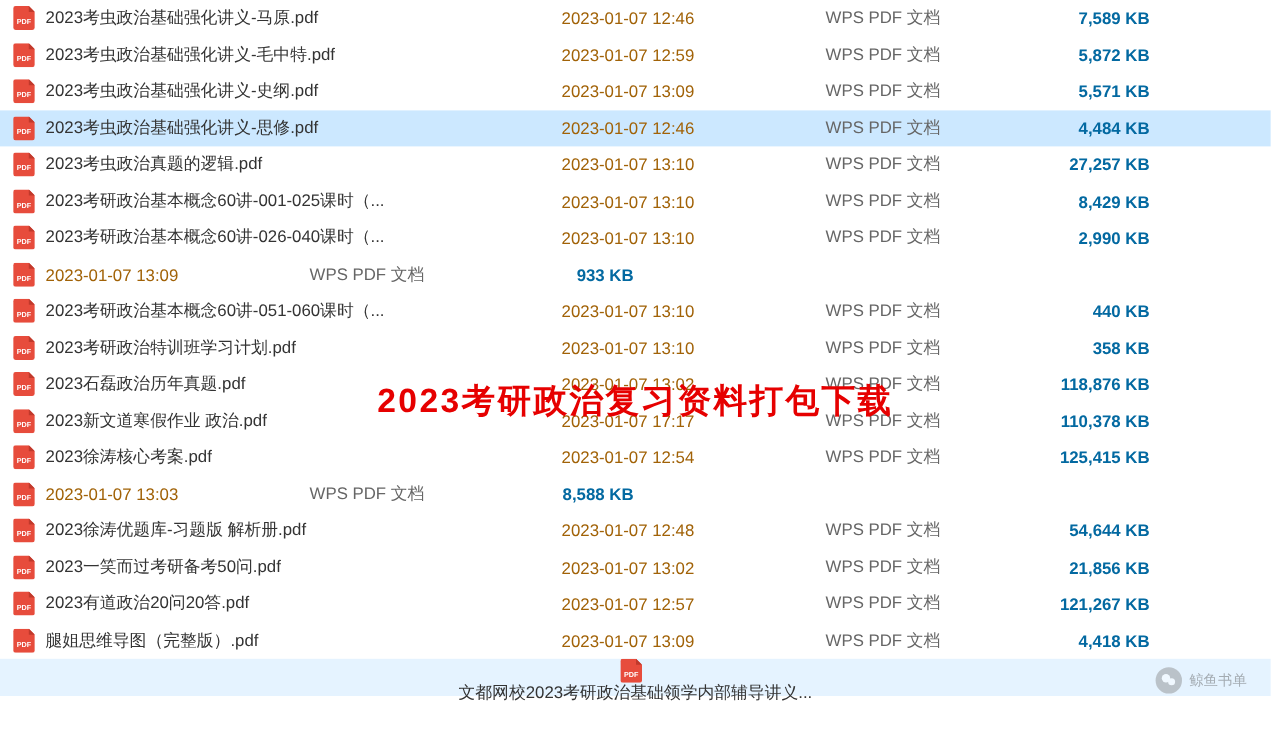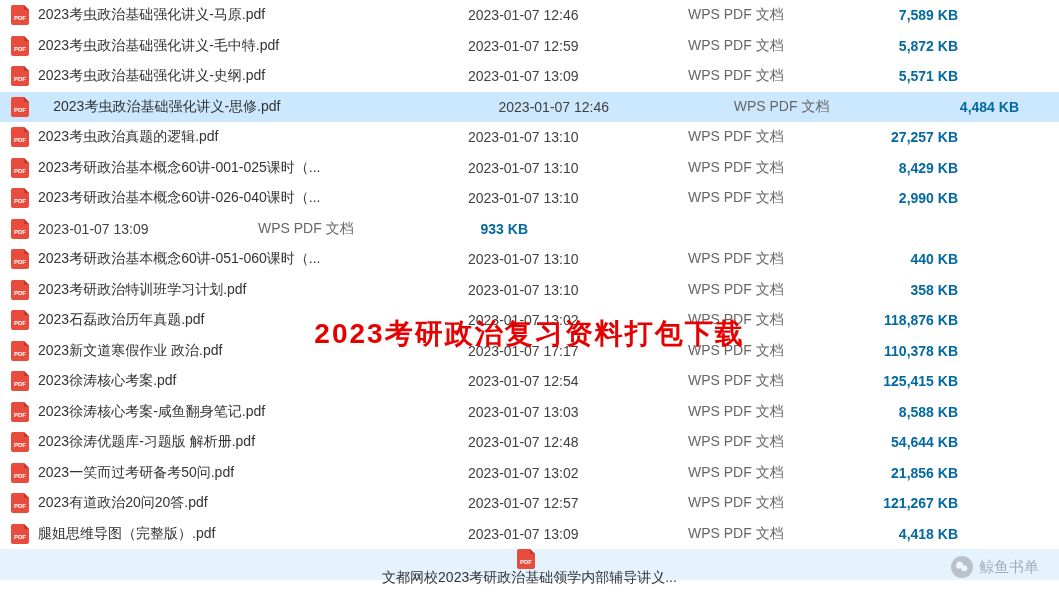--- a/index.html
+++ b/index.html
@@ -22,21 +22,20 @@
     }
     .file-row {
       display: flex;
       align-items: center;
       height: 30.5px;
       padding: 0 10px;
       cursor: default;
     }
     .file-row.selected {
       background: #cce8ff;
-      justify-content: space-between;
     }
     .file-row.highlighted {
       background: #e5f3ff;
       flex-direction: column;
     }
     .file-icon {
       width: 20px;
       height: 20px;
       margin-right: 8px;
       flex-shrink: 0;
@@ -50,21 +49,21 @@
     }
     .file-name {
       flex: 0 0 430px;
       white-space: nowrap;
       overflow: hidden;
       text-overflow: ellipsis;
       color: #333;
     }
     .file-date {
       flex: 0 0 220px;
-      color: #404040;
+      color: #a16207;
     }
     .file-type {
       flex: 0 0 180px;
       color: #666;
     }
     .file-size {
       flex: 0 0 120px;
       text-align: right;
       color: #0369a1;
       padding-right: 30px;
@@ -100,21 +99,21 @@
       border-radius: 50%;
       background: #888;
       display: flex;
       align-items: center;
       justify-content: center;
       color: #fff;
       font-size: 13px;
       font-weight: bold;
     }
     .watermark-text {
-      font-size: 15px;
+      font-size: 12px;
       color: #555;
     }
   </style>
 </head>
 <body>
 
 <div class="file-list">
     <div class="file-row">
       <div class="file-icon">
         <svg viewBox="0 0 18 20">
@@ -284,21 +283,20 @@
       <div class="file-size">125,415 KB</div>
     </div>
     <div class="file-row">
       <div class="file-icon">
         <svg viewBox="0 0 18 20">
   <path d="M 2 0 L 13 0 L 18 5 L 18 18 Q 18 20 16 20 L 2 20 Q 0 20 0 18 L 0 2 Q 0 0 2 0 Z" fill="#e74c3c"></path>
   <path d="M 13 0 L 13 5 L 18 5 Z" fill="#c0392b"></path>
   <text x="9" y="15" font-size="6" fill="#fff" text-anchor="middle" font-weight="bold">PDF</text>
 </svg>
       </div>
-      <div class="file-name">2023徐涛核心考案-咸鱼翻身笔记.pdf</div>
       <div class="file-date">2023-01-07 13:03</div>
       <div class="file-type">WPS PDF 文档</div>
       <div class="file-size">8,588 KB</div>
     </div>
     <div class="file-row">
       <div class="file-icon">
         <svg viewBox="0 0 18 20">
   <path d="M 2 0 L 13 0 L 18 5 L 18 18 Q 18 20 16 20 L 2 20 Q 0 20 0 18 L 0 2 Q 0 0 2 0 Z" fill="#e74c3c"></path>
   <path d="M 13 0 L 13 5 L 18 5 Z" fill="#c0392b"></path>
   <text x="9" y="15" font-size="6" fill="#fff" text-anchor="middle" font-weight="bold">PDF</text>

